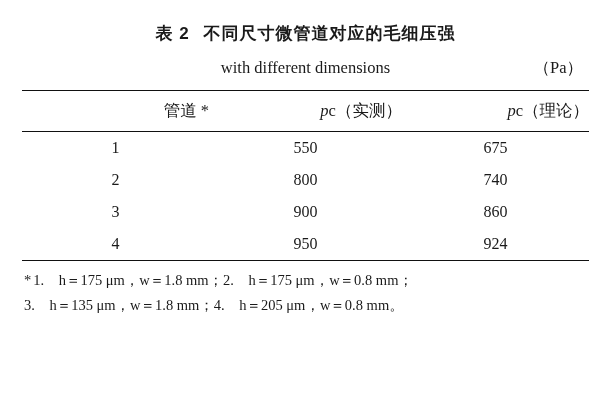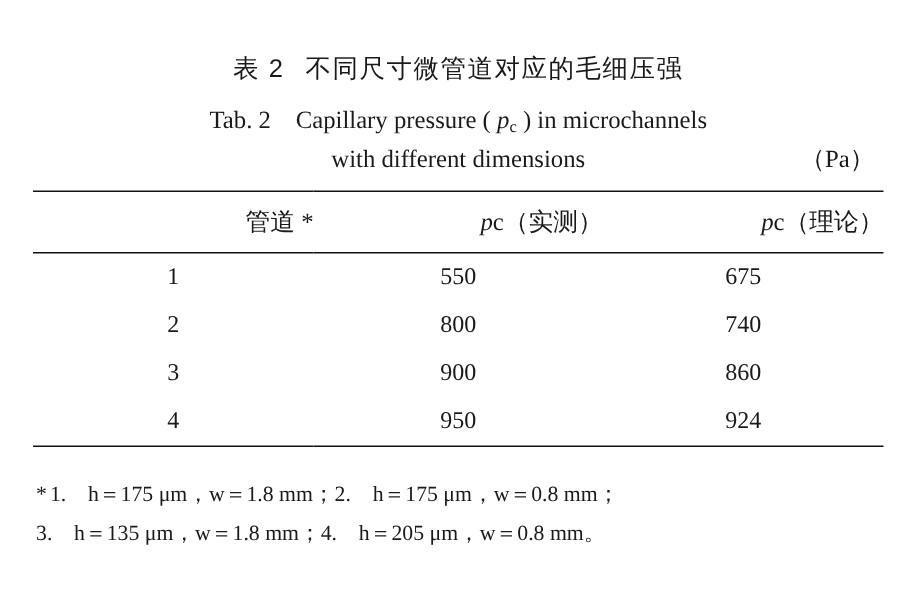--- a/index.html
+++ b/index.html
@@ -17,24 +17,24 @@
   .page {
     width: 611px;
     height: 406px;
     box-sizing: border-box;
     padding: 10px 22px 0 22px;
     position: relative;
   }
   .title-cn {
     text-align: center;
     font-family: "Liberation Sans", sans-serif;
-    font-weight: normal;
+    font-weight: bold;
     font-size: 17px;
     letter-spacing: 1px;
-    margin-top: 24px;
+    margin-top: 12px;
     margin-bottom: 10px;
   }
   .title-cn .tbl-no {
     margin-right: 14px;
   }
   .title-en {
     text-align: center;
     font-size: 16.5px;
     line-height: 1.55;
     margin: 0 6px;
@@ -84,40 +84,37 @@
     text-align: center;
     padding: 7px 0 7px 0;
     font-size: 16px;
   }
   col.c1 { width: 33%; }
   col.c2 { width: 34%; }
   col.c3 { width: 33%; }
   .note {
     font-size: 14.5px;
     line-height: 1.75;
-    margin-top: 20px;
+    margin-top: 7px;
     padding: 0 2px;
   }
   .note .star {
     margin-right: 2px;
   }
 </style>
 </head>
 <body>
 
 <div class="page">
 
   <div class="title-cn">
     <span class="tbl-no">表 2</span><span>不同尺寸微管道对应的毛细压强</span>
   </div>
 
   <div class="title-en">
-    <span class="l1">
-      <span>Tab. 2　Capillary pressure ( </span><span class="ital">p</span><span class="sub">c</span><span> ) in microchannels</span>
-    </span>
     <span class="l2">
       <span>with different dimensions</span>
       <span class="unit">（Pa）</span>
     </span>
   </div>
 
   <table class="main">
     <colgroup>
       <col class="c1">
       <col class="c2">

